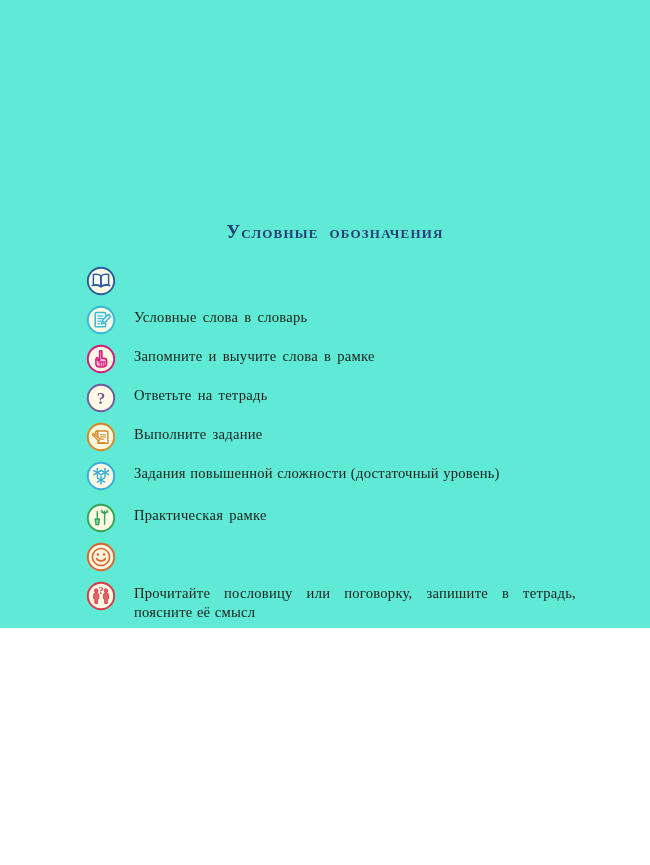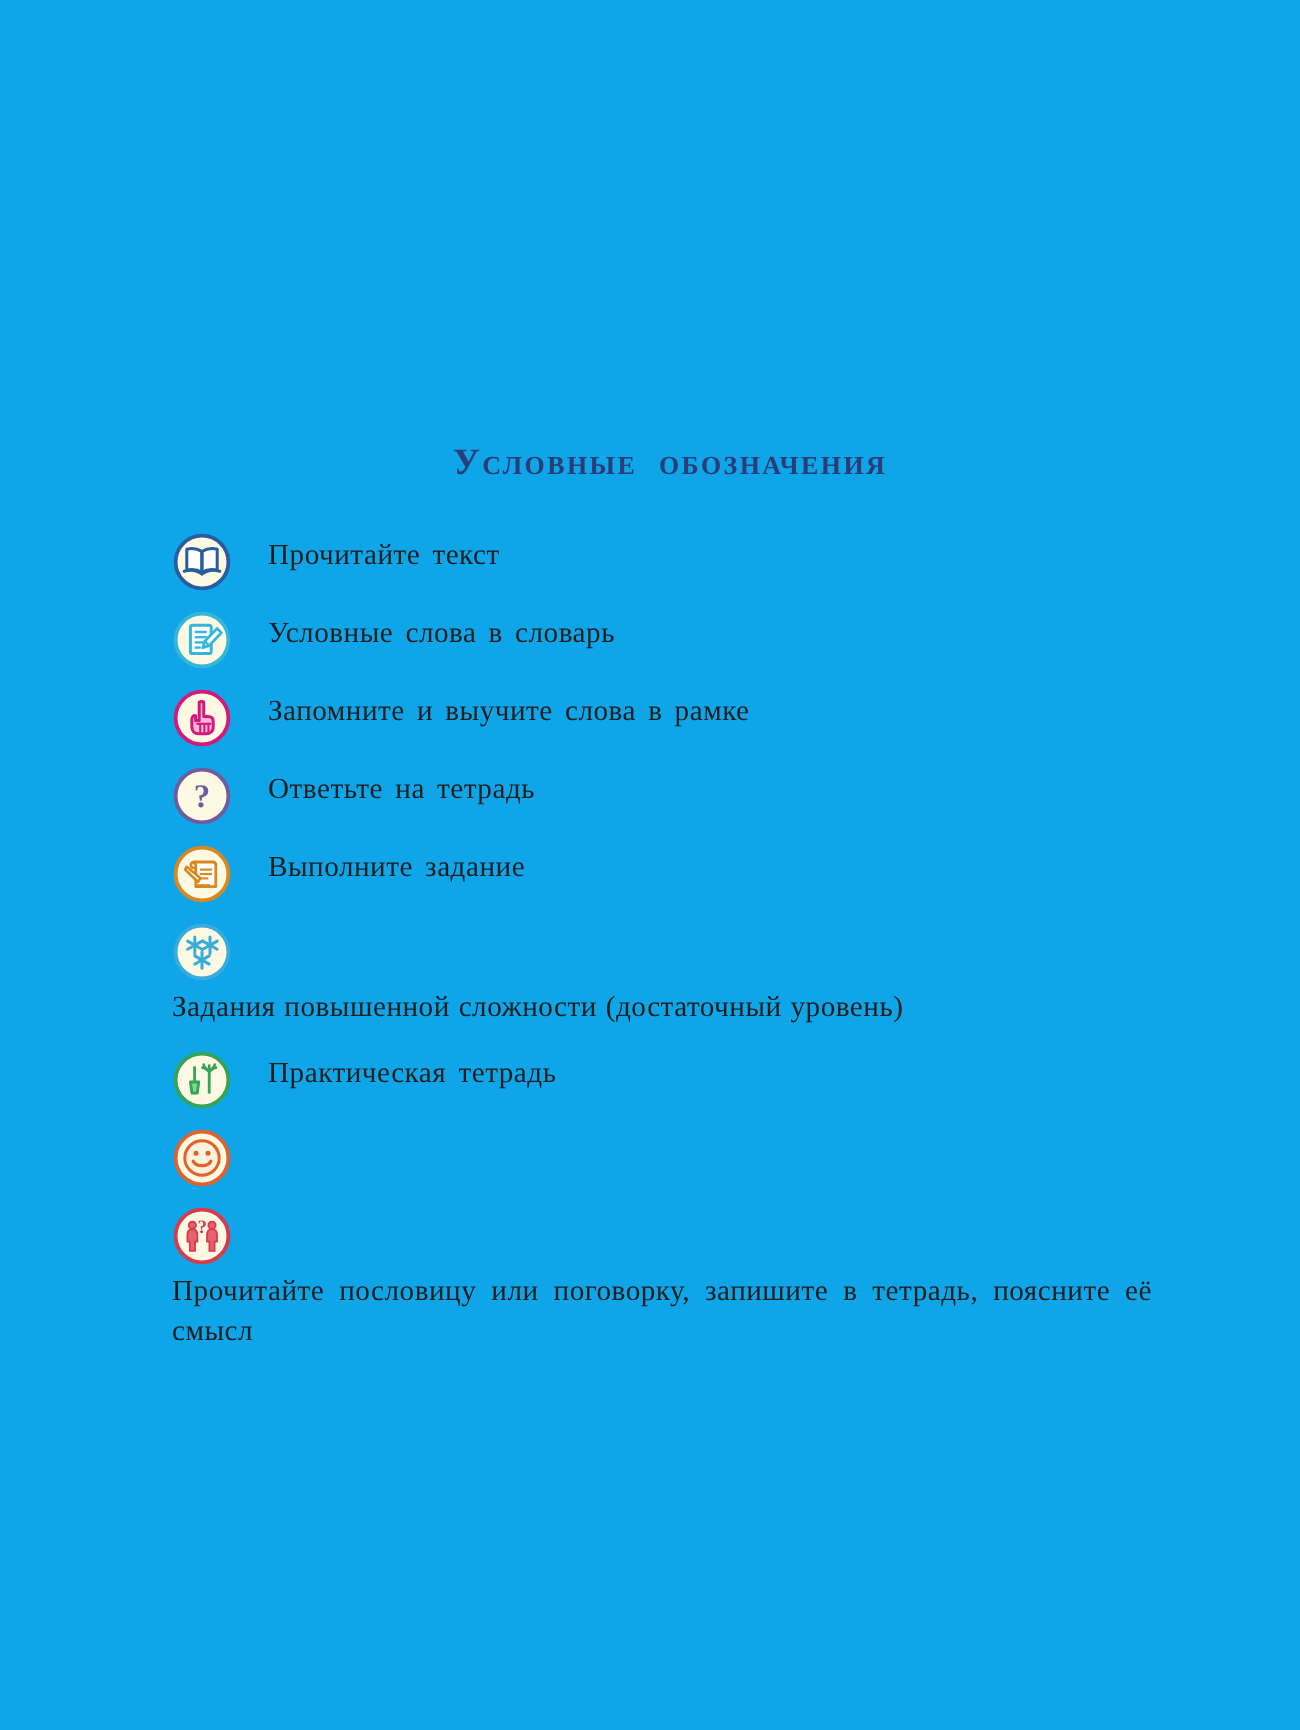--- a/index.html
+++ b/index.html
@@ -10,22 +10,22 @@
   body {
     width: 650px;
     height: 865px;
     background: #ffffff;
     font-family: "Liberation Serif", "DejaVu Serif", serif;
     overflow: hidden;
   }
   .page {
     position: relative;
     width: 650px;
-    height: 865px;
-    background: #0ea5e9;
+    height: 628px;
+    background: #5eead4;
   }
   .legend-block {
     position: absolute;
     left: 86px;
     top: 222px;
     width: 490px;
   }
   .legend-title {
     color: #2a3d77;
     font-family: "Liberation Serif", "DejaVu Serif", serif;
@@ -43,21 +43,20 @@
     display: block;
   }
   .legend-row {
     display: flex;
     align-items: flex-start;
     margin-bottom: 7px;
     min-height: 32px;
   }
   .legend-row.tall {
     margin-bottom: 10px;
-    flex-direction: column;
   }
   .icon-cell {
     flex: 0 0 30px;
     width: 30px;
     height: 30px;
     margin-right: 18px;
     margin-top: 1px;
   }
   .icon-cell svg {
     display: block;
@@ -95,21 +94,20 @@
       <div class="legend-row">
         <span class="icon-cell">
           <svg viewBox="0 0 30 30">
             <circle cx="15" cy="15" r="13.2" fill="#fdf9e3" stroke="#2a5d9e" stroke-width="1.9"></circle>
             <path d="M15 9.8 C12.6 8.2 9.8 8.0 7.4 8.6 L7.4 19.1 C9.8 18.5 12.6 18.7 15 20.3 Z" fill="#ffffff" stroke="#2a5d9e" stroke-width="1.5" stroke-linejoin="round"></path>
             <path d="M15 9.8 C17.4 8.2 20.2 8.0 22.6 8.6 L22.6 19.1 C20.2 18.5 17.4 18.7 15 20.3 Z" fill="#ffffff" stroke="#2a5d9e" stroke-width="1.5" stroke-linejoin="round"></path>
             <path d="M15 9.8 L15 20.3" stroke="#2a5d9e" stroke-width="1.4"></path>
             <path d="M6.1 19.6 C9.4 18.6 12.4 19.0 15 21.0 C17.6 19.0 20.6 18.6 23.9 19.6" fill="none" stroke="#2a5d9e" stroke-width="1.5" stroke-linecap="round"></path>
           </svg>
         </span>
-        <span class="legend-text">Прочитайте  текст</span>
       </div>
 
       <div class="legend-row">
         <span class="icon-cell">
           <svg viewBox="0 0 30 30">
             <circle cx="15" cy="15" r="13.2" fill="#fdf9e3" stroke="#35b8d8" stroke-width="1.9"></circle>
             <rect x="9.2" y="7.6" width="10.4" height="14.2" rx="1.1" fill="#ffffff" stroke="#35b8d8" stroke-width="1.5"></rect>
             <line x1="11.4" y1="11.0" x2="17.4" y2="11.0" stroke="#35b8d8" stroke-width="1.2"></line>
             <line x1="11.4" y1="13.6" x2="17.4" y2="13.6" stroke="#35b8d8" stroke-width="1.2"></line>
             <line x1="11.4" y1="16.2" x2="15.6" y2="16.2" stroke="#35b8d8" stroke-width="1.2"></line>
@@ -203,21 +201,21 @@
             <line x1="18.6" y1="10.0" x2="18.6" y2="21.8" stroke="#36a455" stroke-width="1.4"></line>
             <g stroke="#36a455" stroke-width="1.3" stroke-linecap="round" fill="none">
               <path d="M18.6 10.4 C16.9 9.4 16.0 8.4 15.8 7.3"></path>
               <path d="M18.6 10.4 C20.3 9.4 21.2 8.4 21.4 7.3"></path>
               <path d="M18.6 10.8 C17.3 9.6 16.4 8.9 15.2 8.8"></path>
               <path d="M18.6 10.8 C19.9 9.6 20.8 8.9 22.0 8.8"></path>
               <path d="M18.6 11.0 L18.6 7.8"></path>
             </g>
           </svg>
         </span>
-        <span class="legend-text">Практическая  тетрадь</span>
+        <span class="legend-text">Практическая  рамке</span>
       </div>
 
       <div class="legend-row">
         <span class="icon-cell">
           <svg viewBox="0 0 30 30">
             <circle cx="15" cy="15" r="13.2" fill="#fdf9e3" stroke="#e0622c" stroke-width="1.9"></circle>
             <circle cx="15" cy="15" r="8.6" fill="#fdf2dc" stroke="#e0622c" stroke-width="1.5"></circle>
             <circle cx="12.0" cy="12.6" r="1.25" fill="#e0622c"></circle>
             <circle cx="18.0" cy="12.6" r="1.25" fill="#e0622c"></circle>
             <path d="M10.6 16.6 C12.0 19.6 18.0 19.6 19.4 16.6" fill="none" stroke="#e0622c" stroke-width="1.6" stroke-linecap="round"></path>

